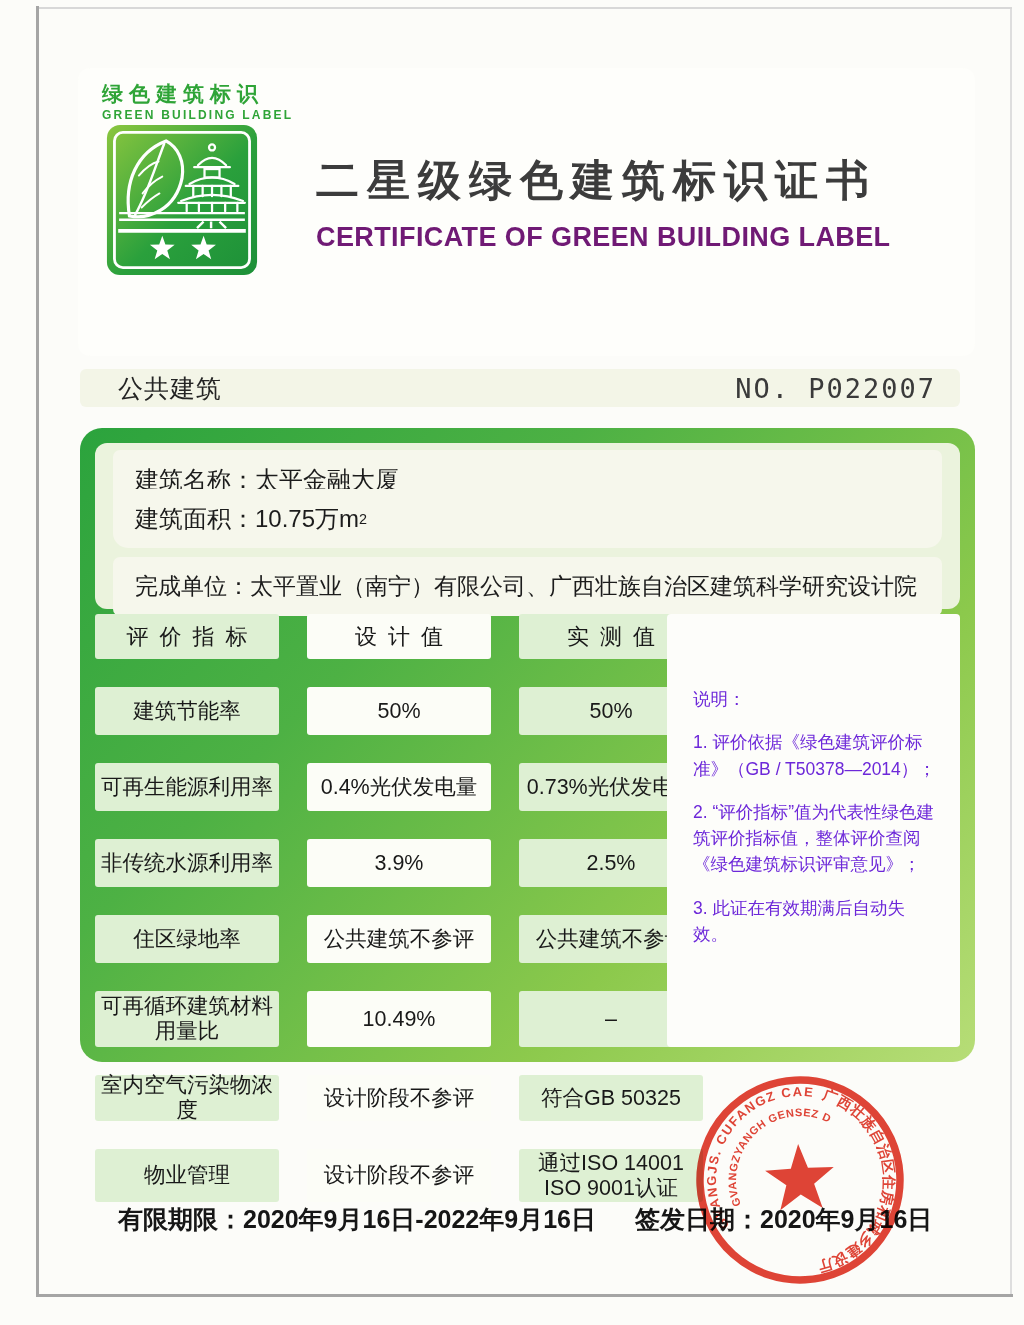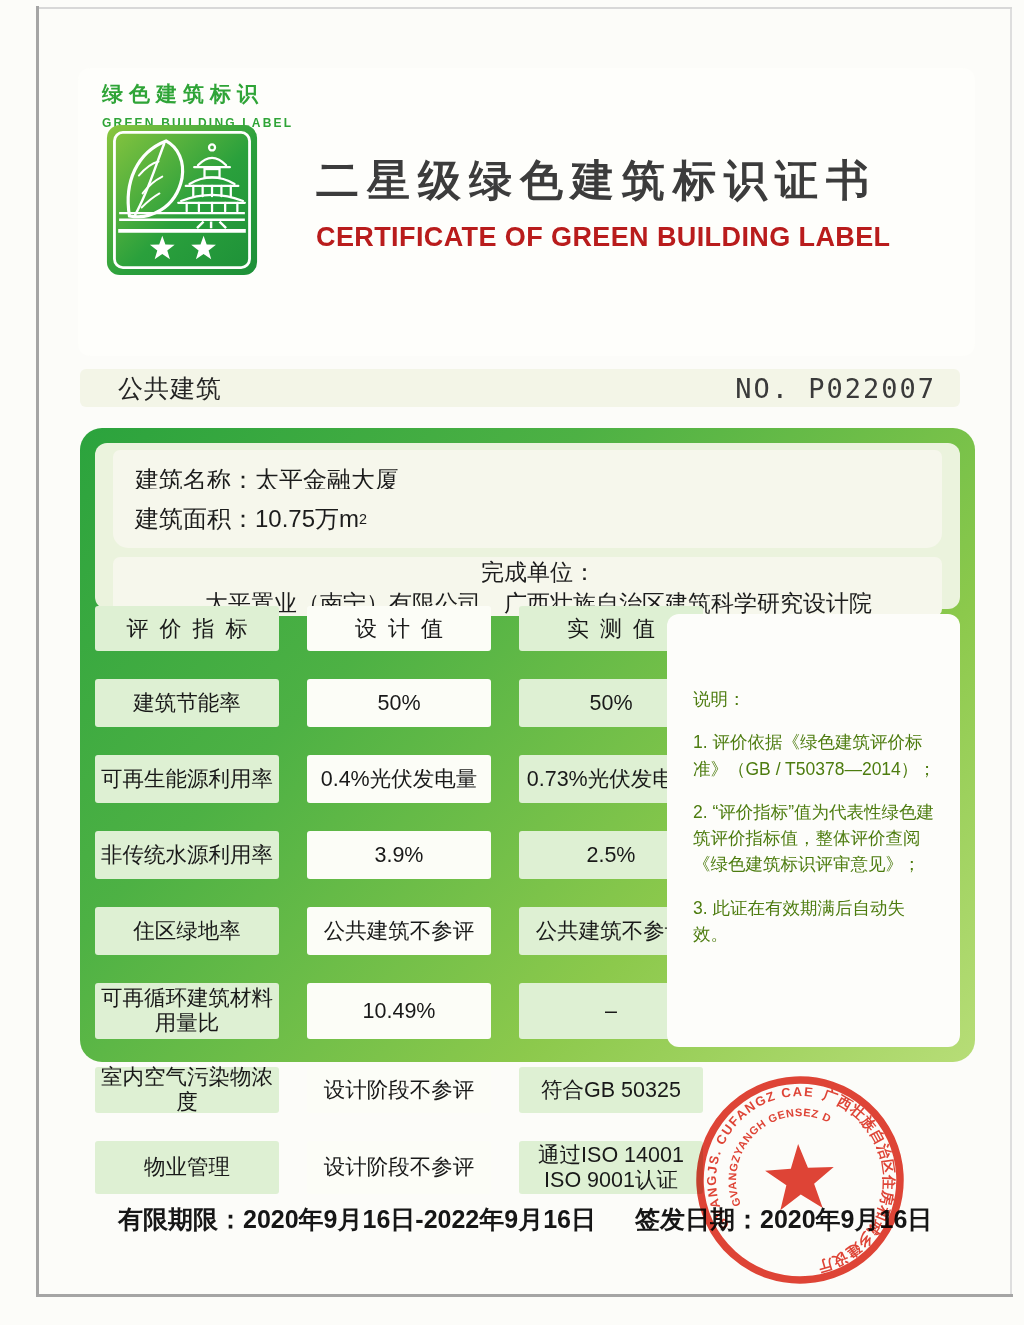--- a/index.html
+++ b/index.html
@@ -18,26 +18,26 @@
   
   .header-box {
     position:absolute; left:78px; top:68px; width:897px; height:288px;
     border-radius:16px; padding:0;
     background:linear-gradient(135deg,#35a83e 0%,#5cb741 38%,#93cb45 72%,#abd563 100%);
   }
   .header-inner { width:100%; height:100%; background:#fefefb; border-radius:12px; position:relative; }
   .logo-cn { position:absolute; left:24px; top:12px; font-size:21px; font-weight:bold;
              letter-spacing:6px; color:#2fa437; white-space:nowrap; }
   .logo-en { position:absolute; left:24px; top:40px; font-size:12px; font-weight:bold;
-             letter-spacing:2.2px; color:#2fa437; white-space:nowrap;margin-top:8px; }
+             letter-spacing:2.2px; color:#2fa437; white-space:nowrap; }
   .emblem { position:absolute; left:28px; top:56px; }
   .title-block { position:absolute; left:238px; top:84px; width:612px; }
   .cert-title { font-size:43px; font-weight:bold; letter-spacing:8px; color:#3c3c3c; white-space:nowrap; }
   .cert-subtitle { margin-top:12px; font-size:27px; font-weight:bold; letter-spacing:0.4px;
-                   color:#b91c1c; white-space:nowrap; }
+                   color:#701a75; white-space:nowrap; }
 
   
   .cat-bar {
     position:absolute; left:80px; top:369px; width:880px; height:38px;
     background:#f3f5e7; border-radius:6px; display:flex; align-items:center;
   }
   .cat-label { font-size:25px; padding-left:38px; color:#242424; letter-spacing:1px; }
   .cert-no { margin-left:auto; padding-right:24px; font-family:"DejaVu Sans Mono", monospace;
              font-size:27px; letter-spacing:2px; color:#3a3a3a; }
 
@@ -54,38 +54,38 @@
   .info-strip {
     position:absolute; left:18px; width:829px; height:59px;
     background:#f6f7ec; border-radius:7px;
     display:flex; align-items:center; padding-left:22px;
     font-size:24px; white-space:nowrap; color:#1c1c1c;
   }
   .strip-1 { top:7px; } .strip-2 { top:46px;border-radius:15px; } .strip-3 { top:114px; }
   .info-strip sup { font-size:60%; vertical-align:super; }
 
   .eval-table {
-    position:absolute; left:15px; top:178px; width:562px; height:433px;
+    position:absolute; left:15px; top:186px; width:562px; height:433px;
     display:grid; grid-template-columns:184px 184px 184px;
     grid-template-rows:45px 48px 48px 48px 48px 56px 46px auto;
     column-gap:5px; row-gap:6px;gap:28px;
   }
   .cell {
     display:flex; align-items:center; justify-content:center; text-align:center;
     font-size:21.5px; color:#191919; border-radius:3px; white-space:pre-line;
     line-height:1.15; padding:2px 4px;
   }
   .c-green { background:#def0d3; }
   .c-white { background:#fcfdf7; }
   .hdr { font-size:22px; letter-spacing:11px; text-indent:11px; }
 
   .notes-panel {
     position:absolute; left:587px; top:186px; width:293px; height:433px;
-    background:#fdfdfa; border-radius:12px; padding:72px 24px 0 26px;
-    font-size:17.5px; line-height:1.5; color:#4d7c0f;
+    background:#fdfdfa; border-radius:4px; padding:72px 24px 0 26px;
+    font-size:17.5px; line-height:1.5; color:#6d28d9;
   }
   .notes-panel .note-item { margin-top:17px; }
 
   
   .footer-dates { position:absolute; left:0; top:1203px; width:1024px; height:36px;
                   font-size:25px; font-weight:700; color:#161616; }
   .validity { position:absolute; left:118px; white-space:nowrap; }
   .issue    { position:absolute; left:635px; white-space:nowrap; }
 
   
@@ -170,21 +170,21 @@
     <div class="info-panel">
       <div class="info-strip strip-1">
         <span>建筑名称：</span>
           <span>太平金融大厦</span>
       </div>
       <div class="info-strip strip-2">
         <span>建筑面积：</span>
           <span>10.75万m</span>
           <sup>2</sup>
       </div>
-      <div class="info-strip strip-3" style="font-size:23px;flex-direction:column;">
+      <div class="info-strip strip-3" style="font-size:23px;">
         <span>完成单位：</span>
           <span>太平置业（南宁）有限公司、广西壮族自治区建筑科学研究设计院</span>
       </div>
     </div>
 
     <div class="eval-table">
       <div class="cell c-green hdr">评价指标</div>
       <div class="cell c-white hdr">设计值</div>
       <div class="cell c-green hdr">实测值</div>
 

